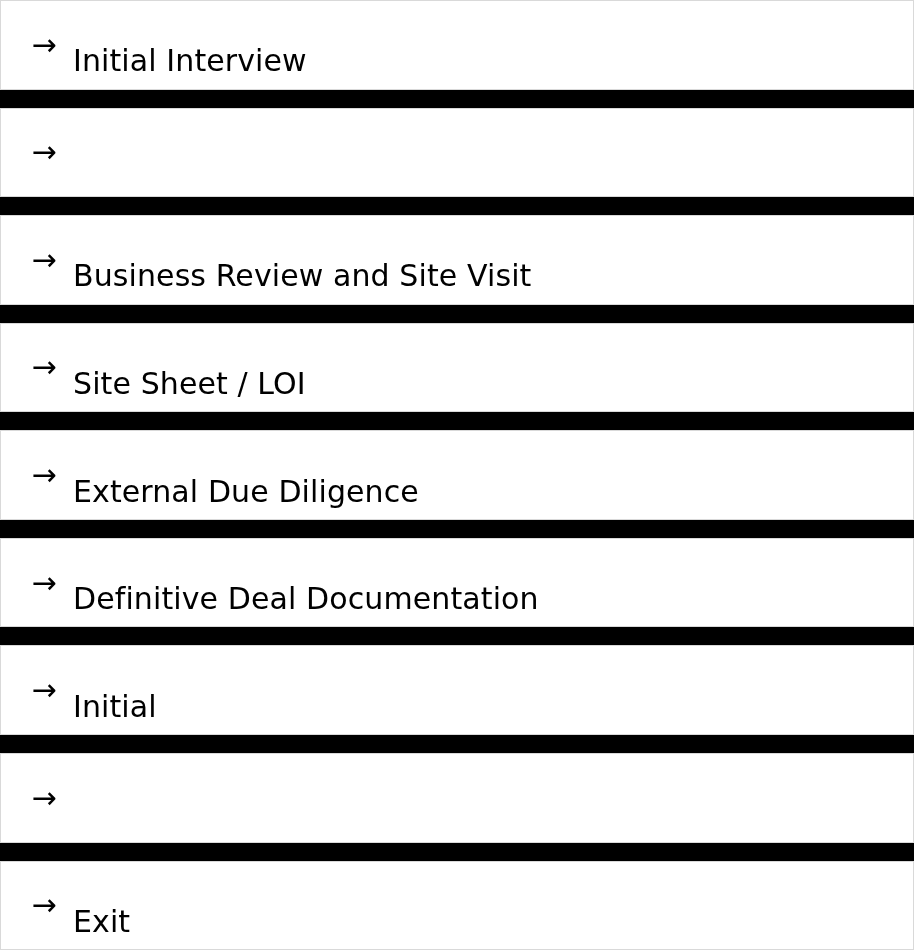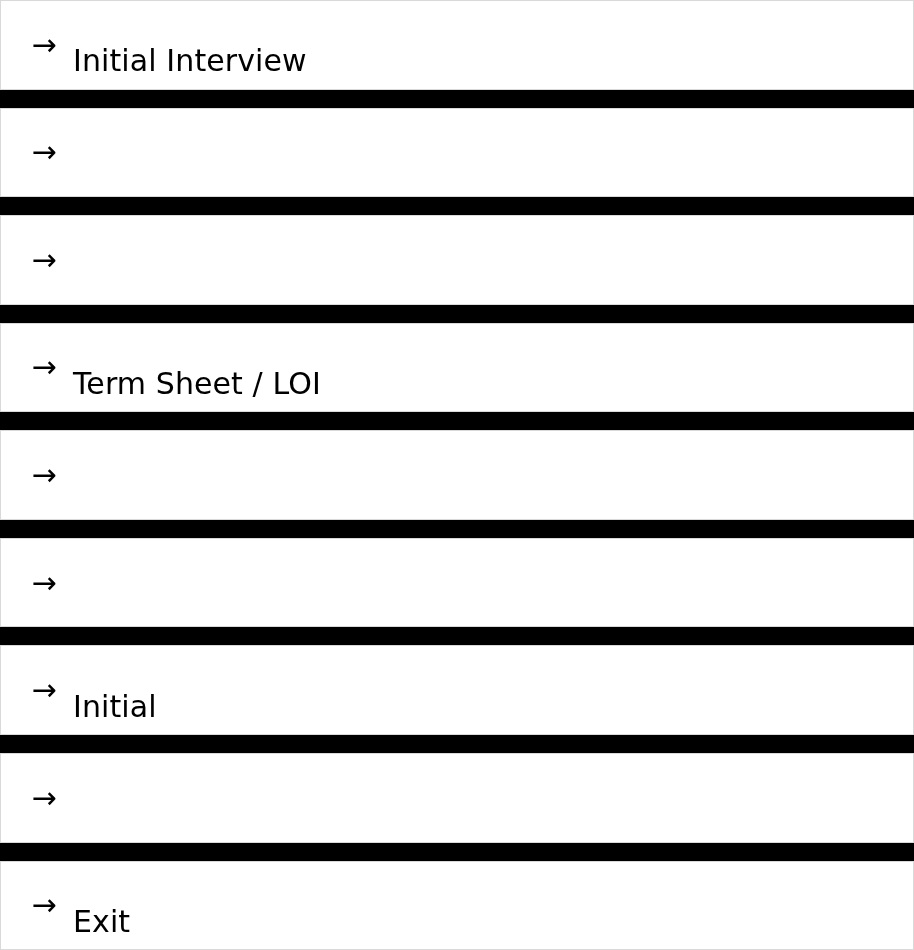--- a/index.html
+++ b/index.html
@@ -70,36 +70,39 @@
   </div>
   <div class="separator"></div>
 
   <div class="step-row">
     <span class="step-arrow">→</span>
   </div>
   <div class="separator"></div>
 
   <div class="step-row">
     <span class="step-arrow">→</span>
+    <span class="step-label">Business Review and Site Visit</span>
   </div>
   <div class="separator"></div>
 
   <div class="step-row">
     <span class="step-arrow">→</span>
-    <span class="step-label">Term Sheet / LOI</span>
+    <span class="step-label">Site Sheet / LOI</span>
   </div>
   <div class="separator"></div>
 
   <div class="step-row">
     <span class="step-arrow">→</span>
+    <span class="step-label">External Due Diligence</span>
   </div>
   <div class="separator"></div>
 
   <div class="step-row">
     <span class="step-arrow">→</span>
+    <span class="step-label">Definitive Deal Documentation</span>
   </div>
   <div class="separator"></div>
 
   <div class="step-row">
     <span class="step-arrow">→</span>
     <span class="step-label">Initial</span>
   </div>
   <div class="separator"></div>
 
   <div class="step-row">

